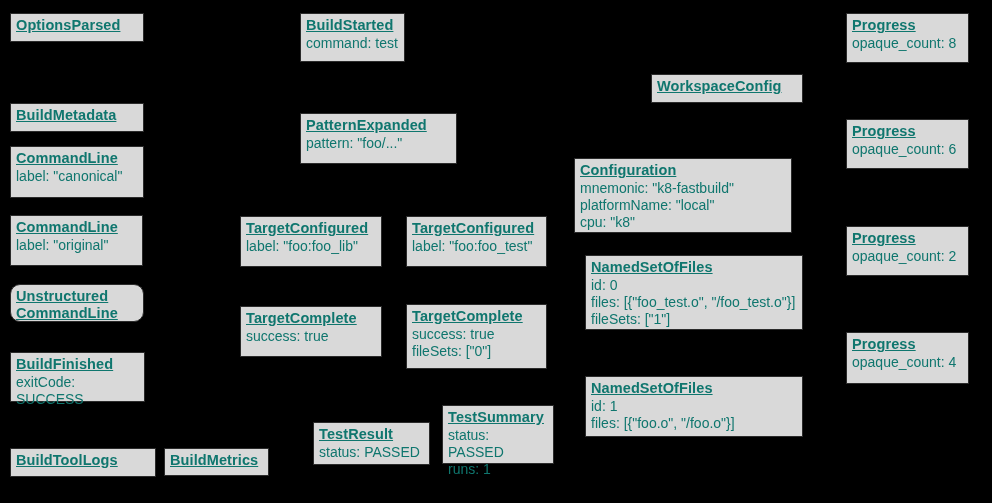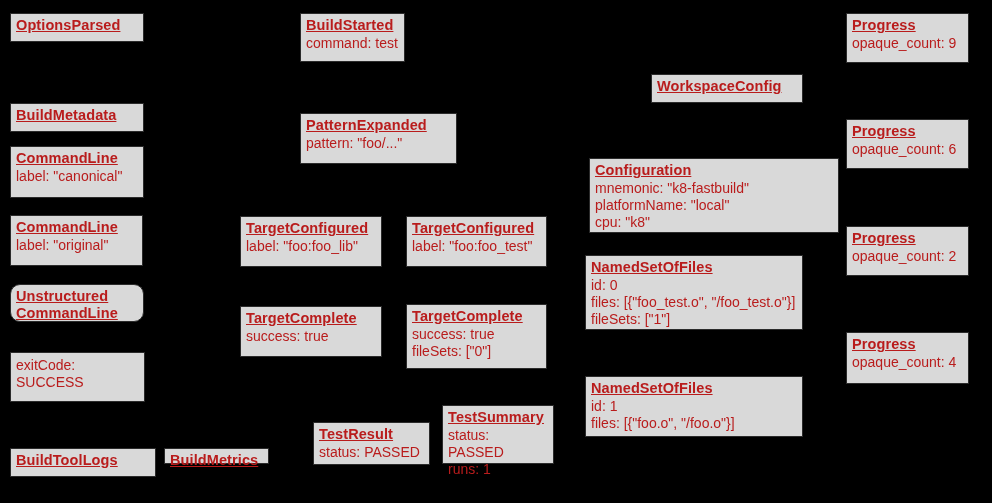--- a/index.html
+++ b/index.html
@@ -2,21 +2,21 @@
 <html><head>
 <meta charset="utf-8">
 <style>
   html,body{margin:0;padding:0;background:#000;}
   .canvas{
     position:relative;width:992px;height:503px;background:#000;
     font-family:"Liberation Sans",sans-serif;overflow:hidden;
   }
   .node{
     position:absolute;background:#d9d9d9;border:1px solid #2b2b2b;
-    box-sizing:border-box;padding:3px 5px 2px 5px;color:#b91c1c;
+    box-sizing:border-box;padding:3px 5px 2px 5px;color:#0f766e;
   }
   .node-title{
     font-weight:bold;text-decoration:underline;font-size:14.5px;
     line-height:1.18;white-space:pre-line;letter-spacing:0.1px;
   }
   .node-body{
     font-size:14px;line-height:1.22;white-space:pre-line;margin-top:1px;
   }
 </style>
 </head>
@@ -42,28 +42,29 @@
     <div class="node-title">CommandLine</div>
     <div class="node-body">label: "original"</div>
   </div>
 
   <div class="node" style="left:10px;top:284px;width:134px;height:38px;border-radius:10px;">
     <div class="node-title">Unstructured
 CommandLine</div>
   </div>
 
   <div class="node" style="left:10px;top:352px;width:135px;height:50px;">
+    <div class="node-title">BuildFinished</div>
     <div class="node-body">exitCode: SUCCESS</div>
   </div>
 
   <div class="node" style="left:10px;top:448px;width:146px;height:29px;">
     <div class="node-title">BuildToolLogs</div>
   </div>
 
-  <div class="node" style="left:164px;top:448px;width:105px;height:16px;">
+  <div class="node" style="left:164px;top:448px;width:105px;height:28px;">
     <div class="node-title">BuildMetrics</div>
   </div>
 
   <div class="node" style="left:300px;top:13px;width:105px;height:49px;">
     <div class="node-title">BuildStarted</div>
     <div class="node-body">command: test</div>
   </div>
 
   <div class="node" style="left:300px;top:113px;width:157px;height:51px;">
     <div class="node-title">PatternExpanded</div>
@@ -99,21 +100,21 @@
   <div class="node" style="left:442px;top:405px;width:112px;height:59px;">
     <div class="node-title">TestSummary</div>
     <div class="node-body">status: PASSED
 runs: 1</div>
   </div>
 
   <div class="node" style="left:651px;top:74px;width:152px;height:29px;">
     <div class="node-title">WorkspaceConfig</div>
   </div>
 
-  <div class="node" style="left:589px;top:158px;width:250px;height:75px;">
+  <div class="node" style="left:574px;top:158px;width:218px;height:75px;">
     <div class="node-title">Configuration</div>
     <div class="node-body">mnemonic: "k8-fastbuild"
 platformName: "local"
 cpu: "k8"</div>
   </div>
 
   <div class="node" style="left:585px;top:255px;width:218px;height:75px;">
     <div class="node-title">NamedSetOfFiles</div>
     <div class="node-body">id: 0
 files: [{"foo_test.o", "/foo_test.o"}]
@@ -121,21 +122,21 @@
   </div>
 
   <div class="node" style="left:585px;top:376px;width:218px;height:61px;">
     <div class="node-title">NamedSetOfFiles</div>
     <div class="node-body">id: 1
 files: [{"foo.o", "/foo.o"}]</div>
   </div>
 
   <div class="node" style="left:846px;top:13px;width:123px;height:50px;">
     <div class="node-title">Progress</div>
-    <div class="node-body">opaque_count: 9</div>
+    <div class="node-body">opaque_count: 8</div>
   </div>
 
   <div class="node" style="left:846px;top:119px;width:123px;height:50px;">
     <div class="node-title">Progress</div>
     <div class="node-body">opaque_count: 6</div>
   </div>
 
   <div class="node" style="left:846px;top:226px;width:123px;height:50px;">
     <div class="node-title">Progress</div>
     <div class="node-body">opaque_count: 2</div>

